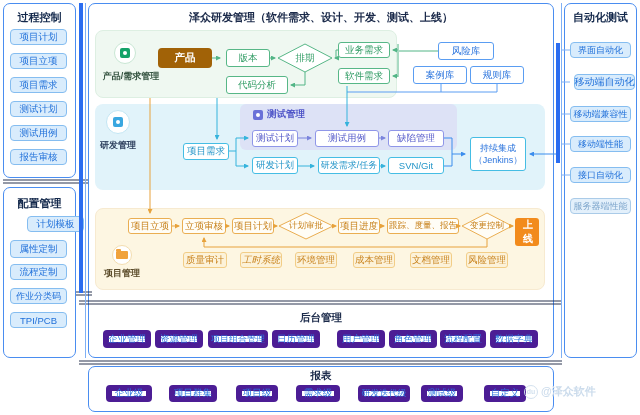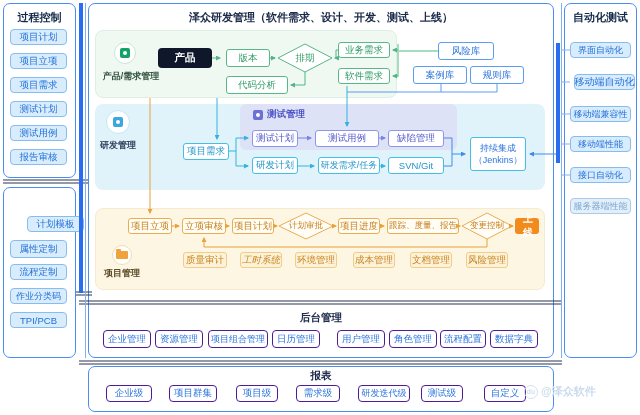--- a/index.html
+++ b/index.html
@@ -11,30 +11,30 @@
   .sec-title{position:absolute;font-weight:bold;font-size:10.5px;color:#1b2a4a;text-align:center;}
   .main-title{position:absolute;font-weight:bold;font-size:11px;color:#1b2a4a;text-align:center;letter-spacing:0;}
   .sb-item{position:absolute;background:#d9ecfc;border:1px solid #85bdf0;border-radius:4px;color:#1f6fd9;
            font-size:9.5px;display:flex;align-items:center;justify-content:center;white-space:nowrap;}
   .sb-item.dim{color:#7ea6cc;border-color:#aacbe8;background:#e3f0fb;}
   .lane{position:absolute;border-radius:8px;}
   .lane-label{position:absolute;text-align:center;font-weight:bold;font-size:9px;}
   .box{position:absolute;display:flex;align-items:center;justify-content:center;border-radius:3px;
        background:#fff;white-space:nowrap;}
   .g{border:1px solid #57b787;color:#2f9b63;font-size:9.5px;}
-  .g-fill{position:absolute;display:flex;align-items:center;justify-content:center;background:#0f172a;
+  .g-fill{position:absolute;display:flex;align-items:center;justify-content:center;background:#a16207;
           color:#fff;font-weight:bold;font-size:10.5px;border-radius:4px;}
   .lib{border:1px solid #5a9df2;color:#2b74dd;font-size:9.5px;}
   .t{border:1px solid #45bde4;color:#2596c9;font-size:9.5px;}
   .p{border:1px solid #8f96e8;color:#4f55c8;font-size:9.5px;}
   .o{border:1px solid #eaae52;color:#c8821c;font-size:9.5px;background:#fffdf6;}
   .o2{border:1px solid #f2cd86;color:#c8821c;font-size:9.5px;background:#fcf2d9;}
   .o-fill{position:absolute;display:flex;align-items:center;justify-content:center;background:#f28b1c;
           color:#fff;font-weight:bold;font-size:10px;border-radius:3px;}
-  .b{border:1px solid #4c1d95;color:#2b74dd;font-size:9.5px;border-radius:4px;}
+  .b{border:6px solid #4c1d95;color:#2b74dd;font-size:9.5px;border-radius:4px;}
   .dia-label{position:absolute;display:flex;align-items:center;justify-content:center;white-space:nowrap;}
   .icon-circle{position:absolute;border-radius:50%;background:#fff;display:flex;align-items:center;justify-content:center;}
   .ic-sq{border-radius:2px;width:10px;height:10px;position:relative;}
   .ic-dot{position:absolute;left:3px;top:3px;width:4px;height:4px;border-radius:50%;background:#fff;}
   .folder{position:relative;width:12px;height:8px;background:#f0a23c;border-radius:1px;}
   .folder:before{content:"";position:absolute;left:0;top:-2px;width:5px;height:2px;background:#f0a23c;border-radius:1px 1px 0 0;}
   .tm-head{position:absolute;font-weight:bold;font-size:9.5px;color:#4f55c8;white-space:nowrap;}
   .wm{position:absolute;display:flex;align-items:center;gap:3px;color:#ccdcec;font-size:11px;font-weight:bold;}
   .wm-badge{width:14px;height:14px;border:1.5px solid #d4e2ef;border-radius:50%;color:#d4e2ef;
             font-size:7px;display:flex;align-items:center;justify-content:center;font-weight:bold;}
@@ -48,20 +48,21 @@
   <div class="panel" style="left:3px;top:3px;width:73px;height:175px;"></div>
   <div class="sb-title" style="left:3px;top:10px;width:73px;">过程控制</div>
   <div class="sb-item" style="left:10px;top:29px;width:57px;height:16px;">项目计划</div>
   <div class="sb-item" style="left:10px;top:53px;width:57px;height:16px;">项目立项</div>
   <div class="sb-item" style="left:10px;top:77px;width:57px;height:16px;">项目需求</div>
   <div class="sb-item" style="left:10px;top:101px;width:57px;height:16px;">测试计划</div>
   <div class="sb-item" style="left:10px;top:125px;width:57px;height:16px;">测试用例</div>
   <div class="sb-item" style="left:10px;top:149px;width:57px;height:16px;">报告审核</div>
 
   <div class="panel" style="left:3px;top:187px;width:73px;height:171px;"></div>
+  <div class="sb-title" style="left:3px;top:196px;width:73px;">配置管理</div>
   <div class="sb-item" style="left:10px;top:216px;width:57px;height:16px;margin-left:17px;">计划模板</div>
   <div class="sb-item" style="left:10px;top:240px;width:57px;height:18px;">属性定制</div>
   <div class="sb-item" style="left:10px;top:264px;width:57px;height:16px;">流程定制</div>
   <div class="sb-item" style="left:10px;top:288px;width:57px;height:16px;font-size:9px;">作业分类码</div>
   <div class="sb-item" style="left:10px;top:312px;width:57px;height:16px;">TPI/PCB</div>
 
   <div class="panel" style="left:564px;top:3px;width:73px;height:355px;"></div>
   <div class="sb-title" style="left:564px;top:10px;width:73px;">自动化测试</div>
   <div class="sb-item" style="left:570px;top:42px;width:61px;height:16px;font-size:9px;">界面自动化</div>
   <div class="sb-item" style="left:574px;top:74px;width:61px;height:16px;font-size:10px;">移动端自动化</div>
@@ -132,21 +133,21 @@
     <span>（Jenkins）</span>
   </div>
 
   <div class="box o" style="left:128px;top:218px;width:44px;height:16px;">项目立项</div>
   <div class="box o" style="left:182px;top:218px;width:44px;height:16px;">立项审核</div>
   <div class="box o" style="left:232px;top:218px;width:42px;height:16px;">项目计划</div>
   <div class="dia-label" style="left:282px;top:219px;width:48px;height:14px;font-size:8.5px;color:#c8821c;">计划审批</div>
   <div class="box o" style="left:338px;top:218px;width:42px;height:16px;">项目进度</div>
   <div class="box o" style="left:387px;top:218px;width:72px;height:16px;font-size:8.5px;">跟踪、度量、报告</div>
   <div class="dia-label" style="left:464px;top:219px;width:46px;height:14px;font-size:8.5px;color:#c8821c;">变更控制</div>
-  <div class="o-fill" style="left:515px;top:218px;width:24px;height:16px;padding-left:8px;">上线</div>
+  <div class="o-fill" style="left:515px;top:218px;width:24px;height:28px;padding-left:8px;">上线</div>
 
   <div class="box o2" style="left:183px;top:252px;width:44px;height:16px;">质量审计</div>
   <div class="box o2" style="left:240px;top:252px;width:42px;height:16px;font-style:italic;">工时系统</div>
   <div class="box o2" style="left:295px;top:252px;width:42px;height:16px;">环境管理</div>
   <div class="box o2" style="left:353px;top:252px;width:42px;height:16px;">成本管理</div>
   <div class="box o2" style="left:410px;top:252px;width:42px;height:16px;">文档管理</div>
   <div class="box o2" style="left:466px;top:252px;width:42px;height:16px;text-align:center;">风险管理</div>
 
   <div class="sec-title" style="left:88px;top:311px;width:466px;">后台管理</div>
   <div class="box b" style="left:103px;top:330px;width:48px;height:18px;">企业管理</div>

